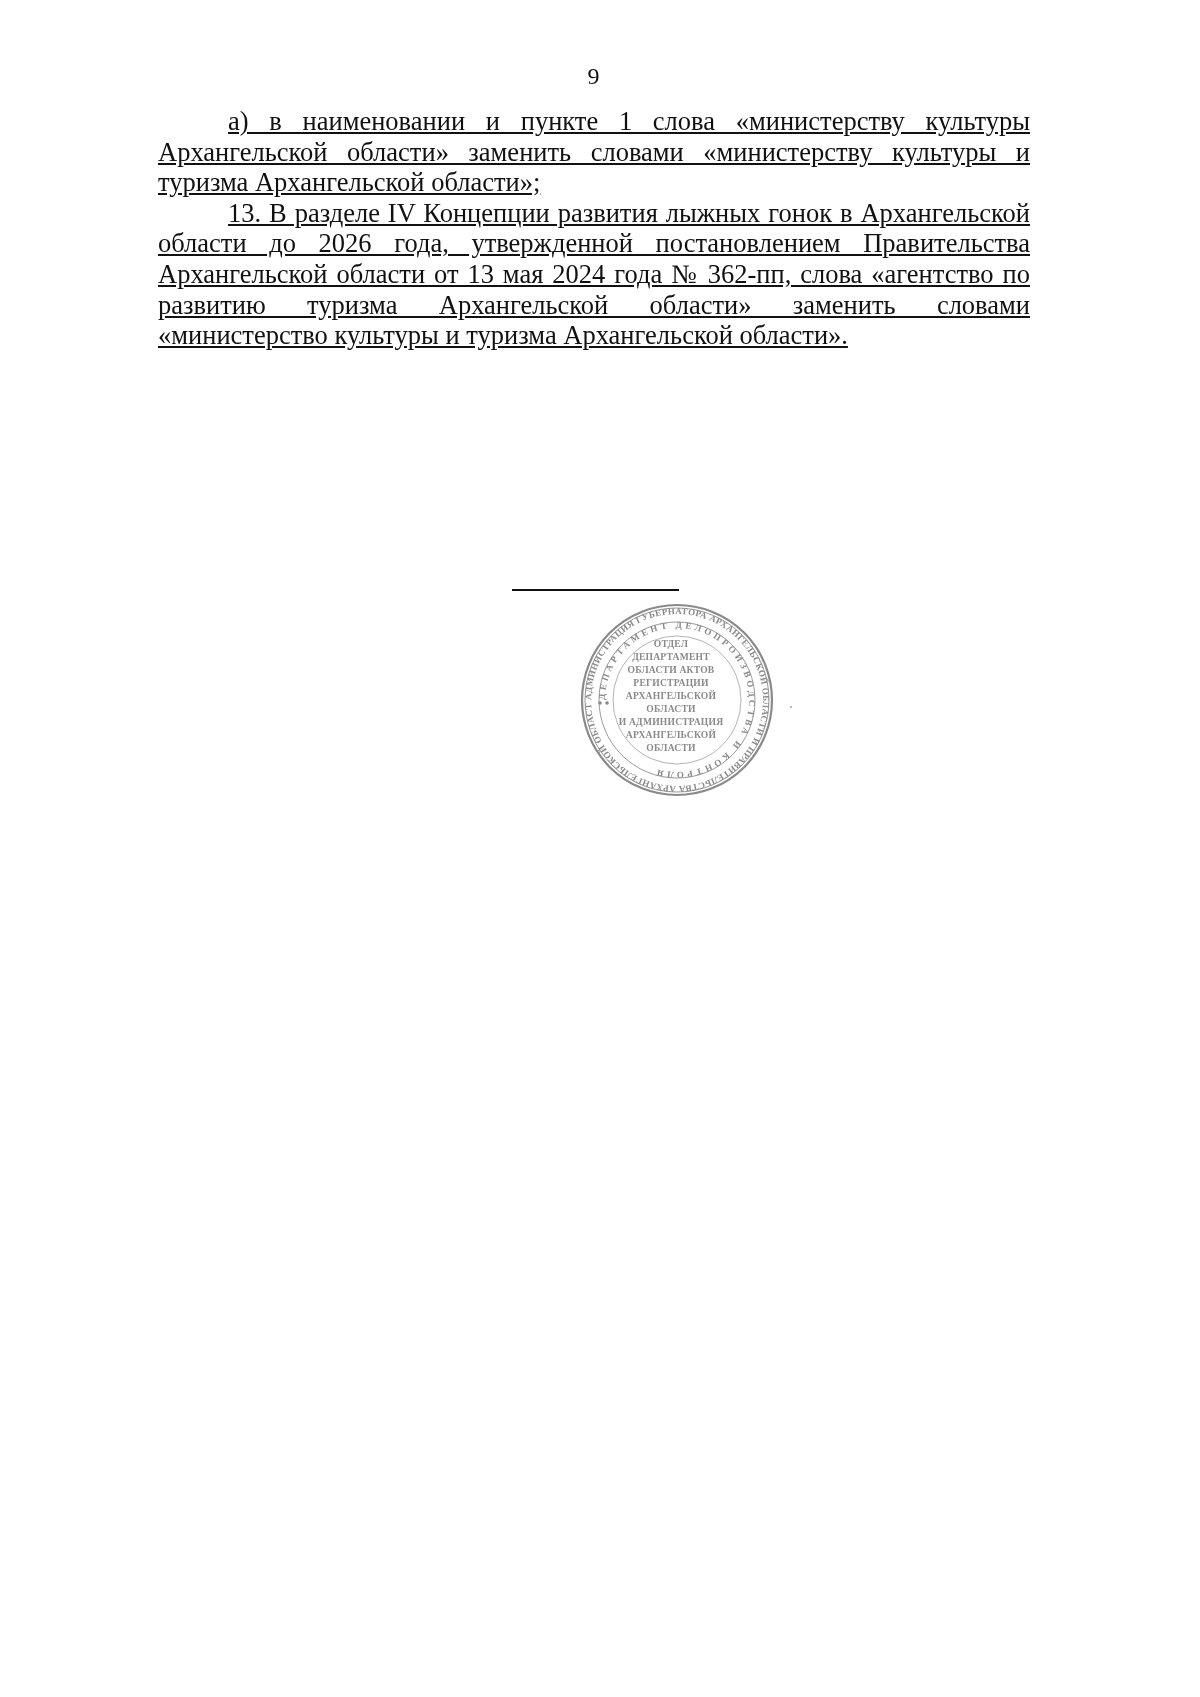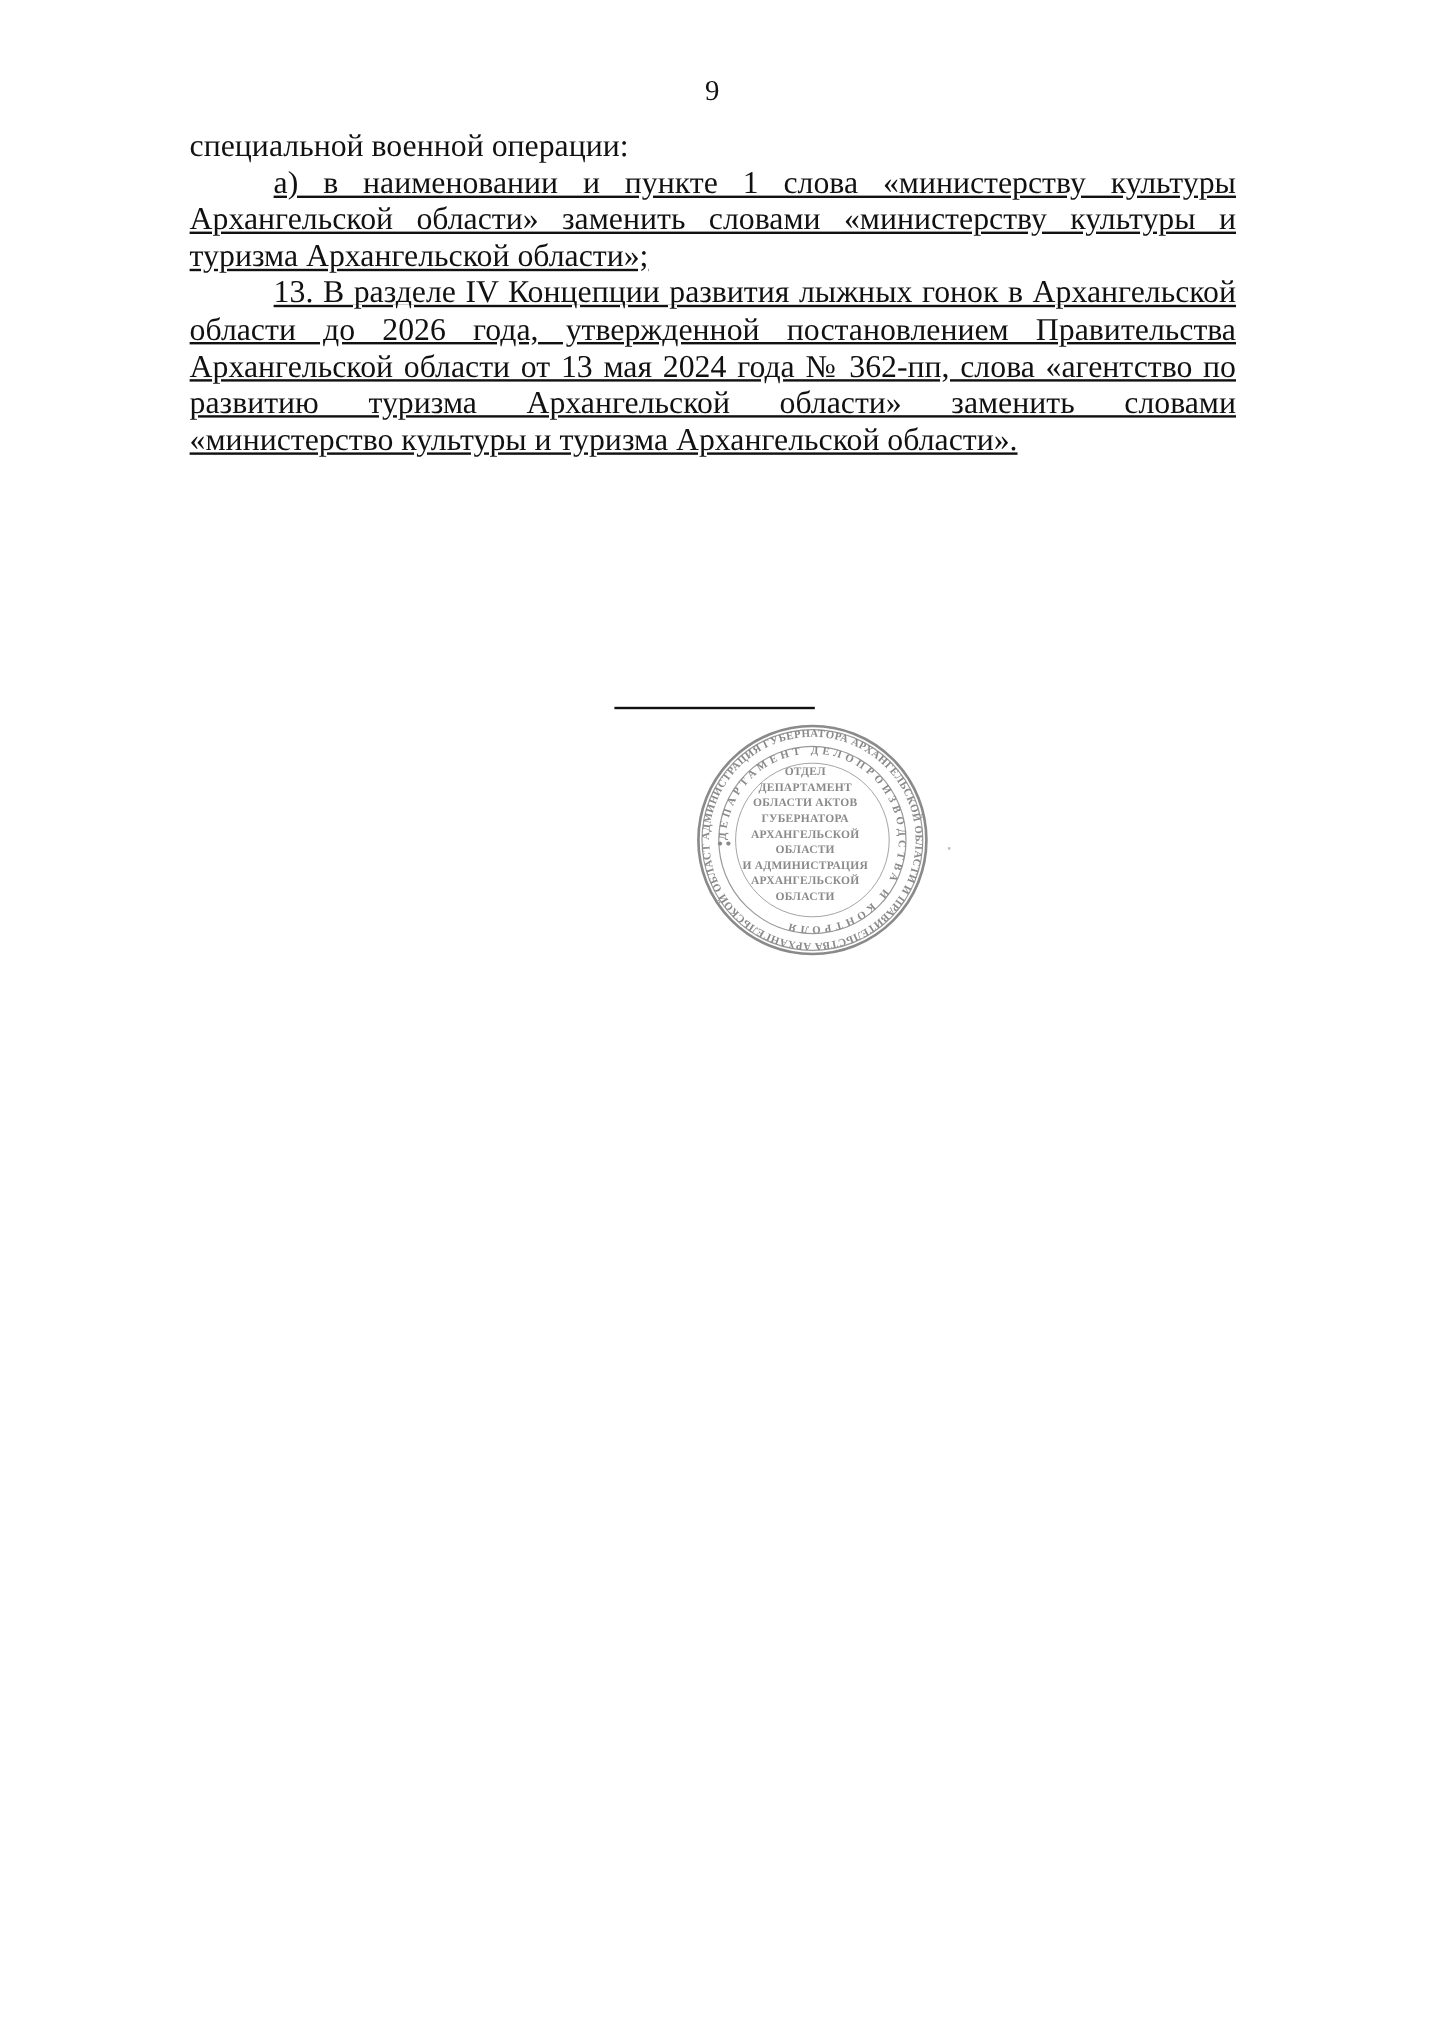--- a/index.html
+++ b/index.html
@@ -14,21 +14,20 @@
   .stamp-center { position: absolute; left: 24px; top: 30px; width: 134px; text-align: center; font-family: "Liberation Serif", serif; font-weight: bold; font-size: 9.6px; line-height: 13px; color: #8a8a8a; letter-spacing: 0.2px; padding-top: 4px; }
   .stamp-center div { white-space: nowrap; }
   .dot { position: absolute; width: 2px; height: 2px; background: #bbb; left: 790px; top: 706px; }
 </style>
 </head>
 <body>
 
 <div class="page-number">9</div>
 
 <div class="content">
-  <p class="para">специальной военной операции:</p>
   <p class="para indent">а) в наименовании и пункте 1 слова «министерству культуры Архангельской области» заменить словами «министерству культуры и туризма Архангельской области»;</p>
   <p class="para indent">13. В разделе IV Концепции развития лыжных гонок в Архангельской области до 2026 года, утвержденной постановлением Правительства Архангельской области от 13 мая 2024 года № 362-пп, слова «агентство по развитию туризма Архангельской области» заменить словами «министерство культуры и туризма Архангельской области».</p>
 </div>
 
 <div class="rule"></div>
 
 <div class="stamp">
   <svg viewBox="0 0 194 194">
     <defs>
       <path id="outerArc" d="M 97,97 m -86,0 a 86,86 0 1,1 172,0 a 86,86 0 1,1 -172,0"></path>
@@ -44,21 +43,21 @@
     <text font-family="Liberation Serif, serif" font-size="9" font-weight="bold" fill="#8a8a8a" letter-spacing="3.2">
       <textPath href="#innerArc">ДЕПАРТАМЕНТ ДЕЛОПРОИЗВОДСТВА И КОНТРОЛЯ</textPath>
     </text>
     <circle cx="20" cy="100" r="1.8" fill="#8a8a8a"></circle>
     <circle cx="27" cy="100" r="1.8" fill="#8a8a8a"></circle>
   </svg>
   <div class="stamp-center">
     <div>ОТДЕЛ</div>
     <div>ДЕПАРТАМЕНТ</div>
     <div>ОБЛАСТИ АКТОВ</div>
-    <div>ГУБЕРНАТОРА</div>
+    <div>РЕГИСТРАЦИИ</div>
     <div>АРХАНГЕЛЬСКОЙ</div>
     <div>ОБЛАСТИ</div>
     <div>И АДМИНИСТРАЦИЯ</div>
     <div>АРХАНГЕЛЬСКОЙ</div>
     <div>ОБЛАСТИ</div>
   </div>
 </div>
 
 <div class="dot"></div>
 

